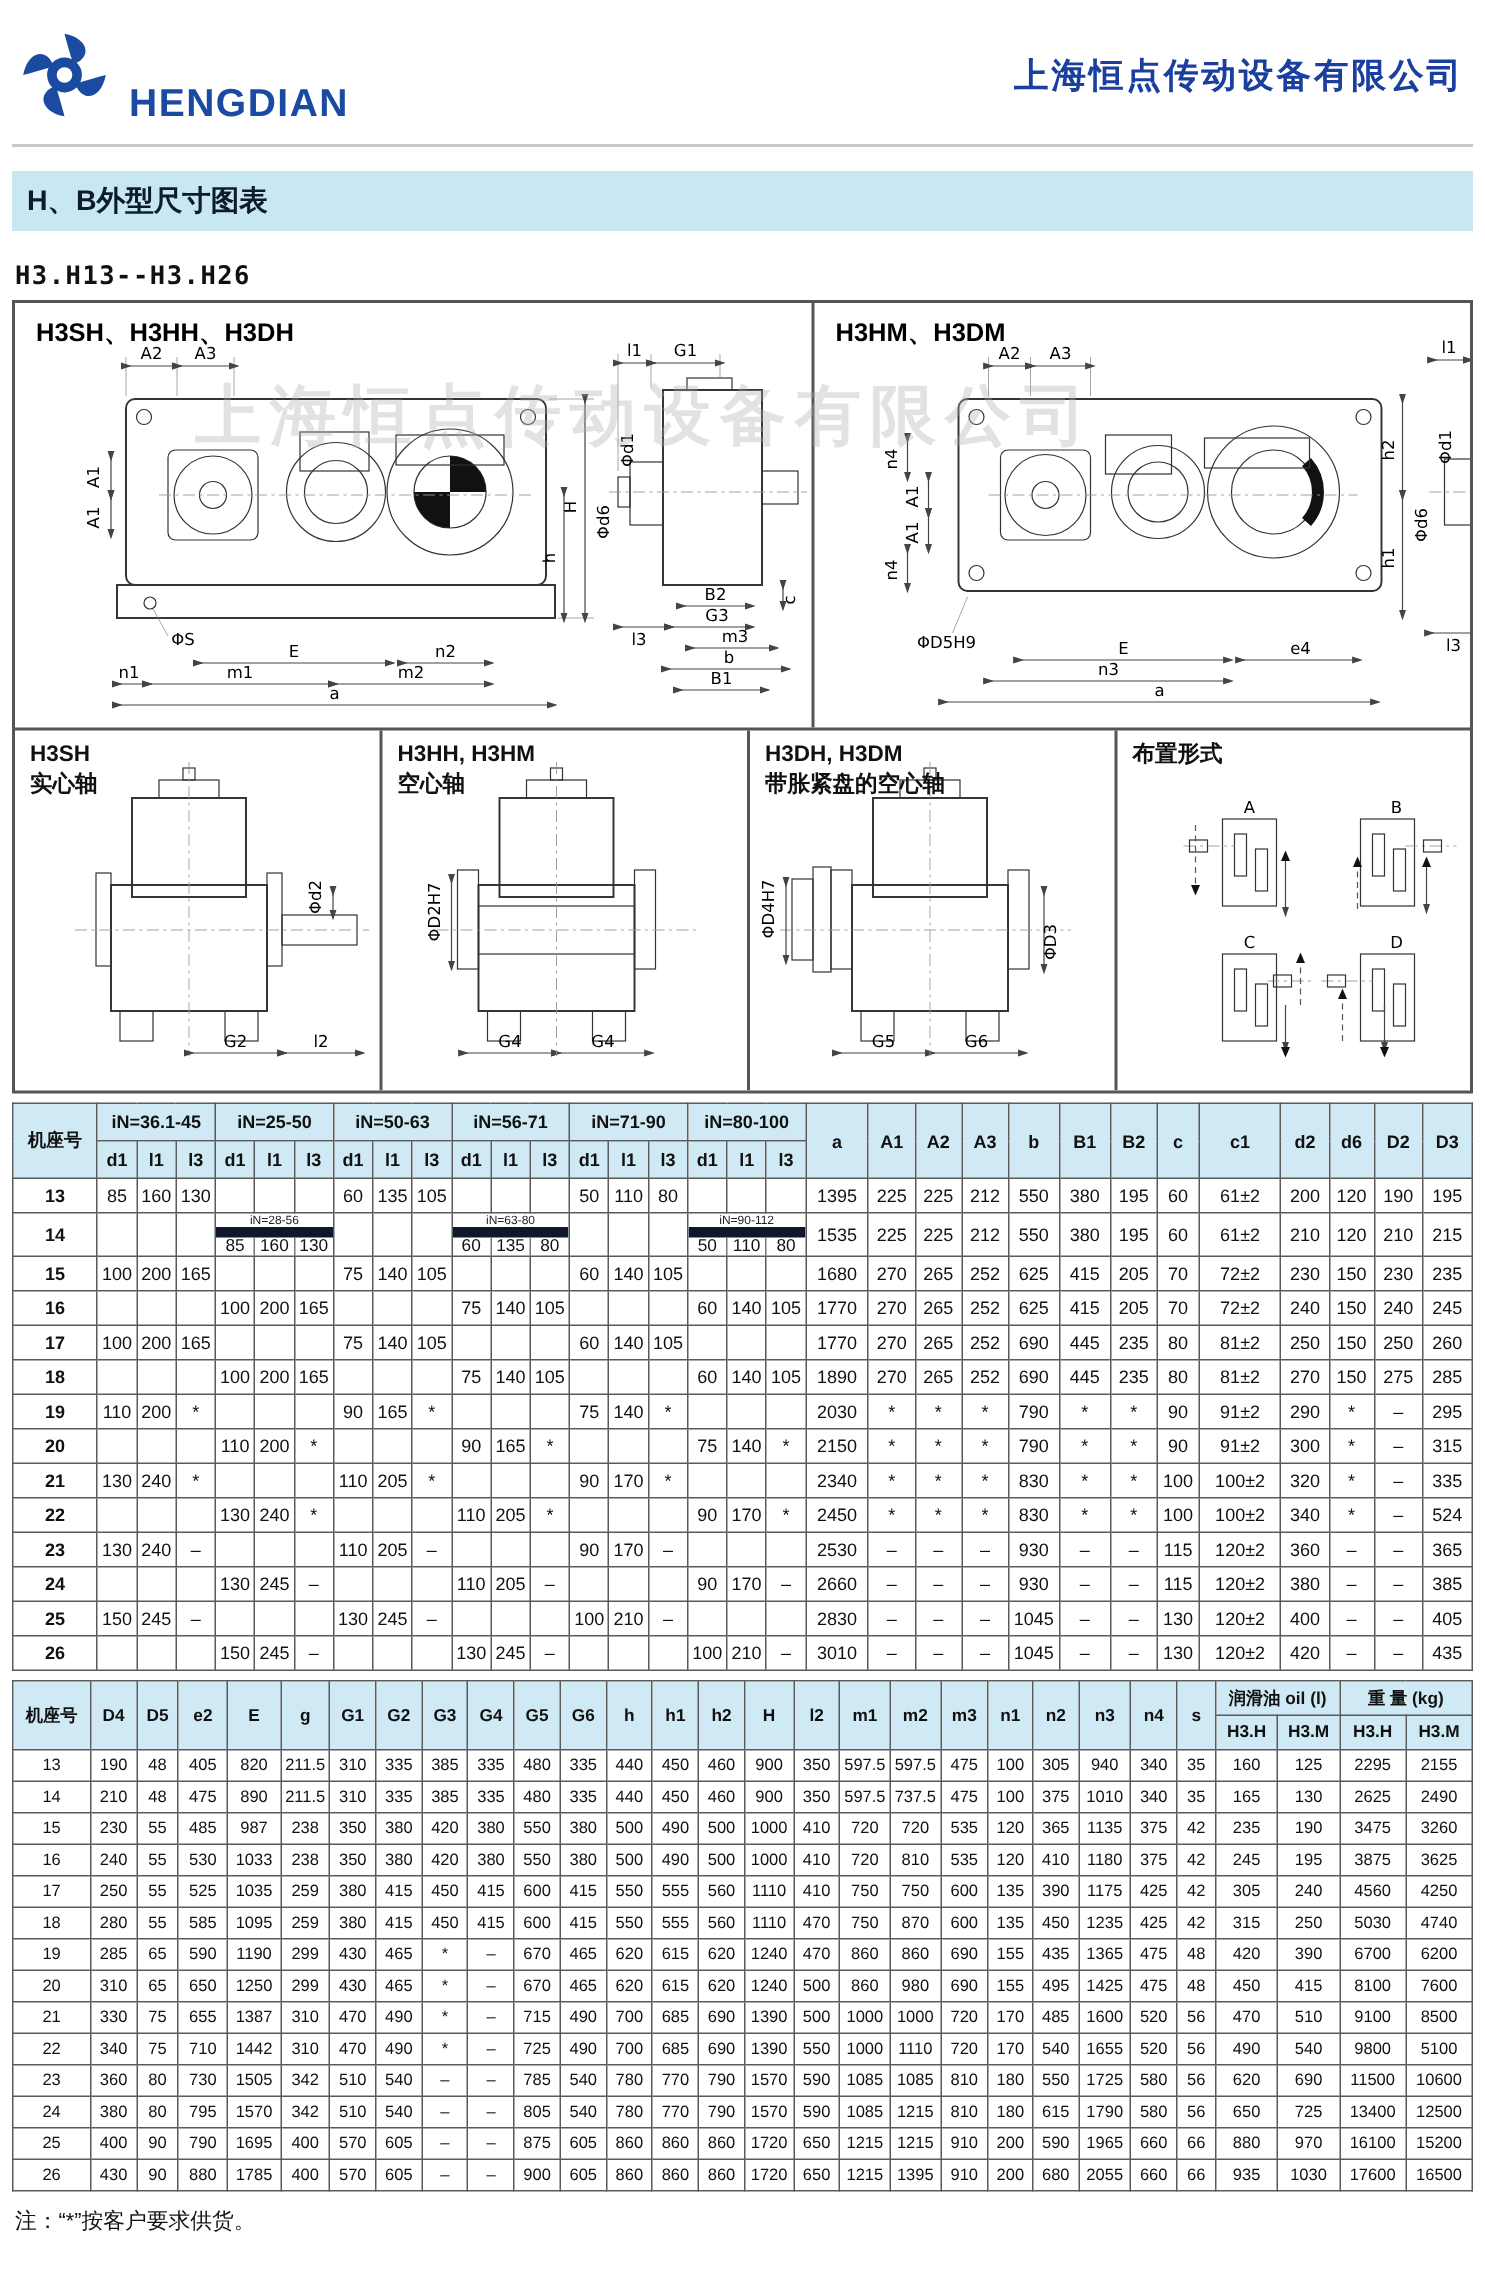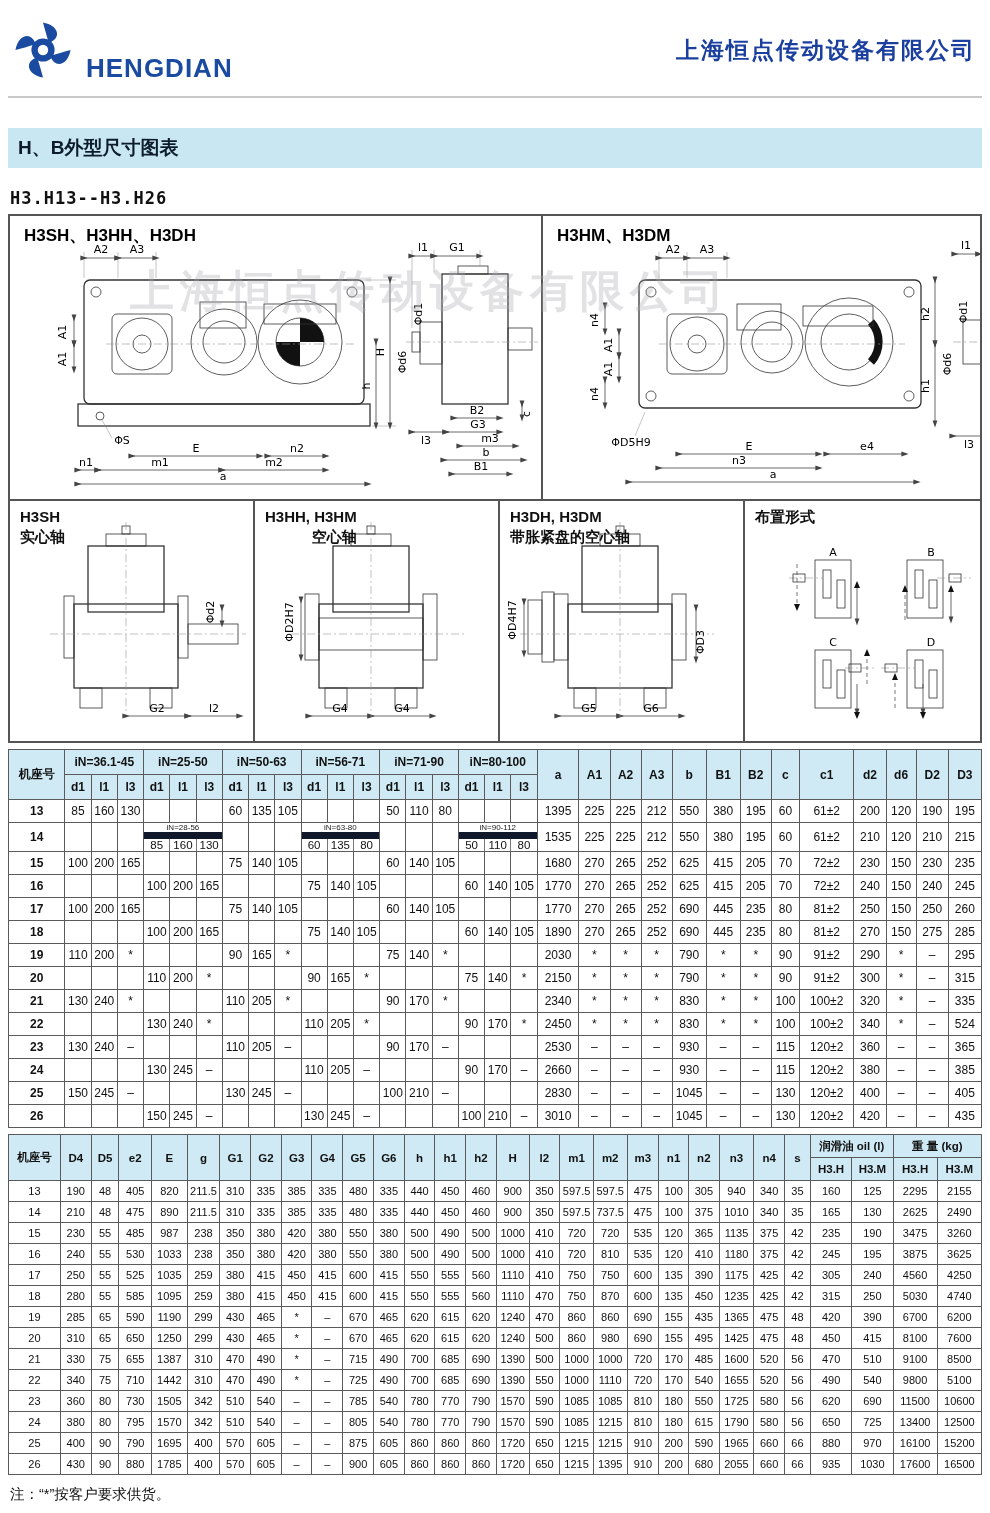--- a/index.html
+++ b/index.html
@@ -6,31 +6,31 @@
   body { width:990px; font-family:"Liberation Sans","DejaVu Sans",sans-serif; color:#111; }
   .page { width:990px; box-sizing:border-box; padding:6px 8px 10px 8px; position:relative; }
 
   
   .hdr { display:flex; justify-content:space-between; align-items:center; padding:8px 6px 10px 6px; border-bottom:2px solid #c9c9c9; height:72px; }
   .logo-wrap { display:flex; align-items:center; gap:14px; }
   .logo-text { font-size:26px; font-weight:bold; color:#1a4ba0; letter-spacing:1px;margin-top:36px; }
   .company { font-size:23px; font-weight:bold; color:#1a3f9e; letter-spacing:2px; font-family:"Liberation Serif","DejaVu Serif",serif; }
 
   
-  .title-bar { margin-top:30px; background:#c9e7f2; padding:7px 10px; font-size:19px; font-weight:bold; color:#0c1c2c; }
+  .title-bar { margin-top:16px; background:#c9e7f2; padding:7px 10px; font-size:19px; font-weight:bold; color:#0c1c2c; }
   .model-range { margin:20px 2px 6px 2px; font-family:"DejaVu Sans Mono","Liberation Mono",monospace; font-size:17px; font-weight:bold; letter-spacing:1px; }
 
   
   .draw-box { border:2px solid #555; position:relative; overflow:hidden; }
   .draw-row1 { display:flex; height:283px; }
   .draw-row1 .cell { flex:1; position:relative;padding-left:44px; }
   .draw-row1 .cell + .cell { border-left:2px solid #555; }
   .draw-row2 { display:flex; height:240px; border-top:2px solid #555; }
   .draw-row2 .cell { position:relative; }
-  .draw-row2 .c1 { width:247px; } .draw-row2 .c2 { width:245px;text-align:right; } .draw-row2 .c3 { width:245px; } .draw-row2 .c4 { flex:1; }
+  .draw-row2 .c1 { width:247px; } .draw-row2 .c2 { width:245px; } .draw-row2 .c3 { width:245px; } .draw-row2 .c4 { flex:1; }
   .draw-row2 .cell + .cell { border-left:2px solid #555; }
   .panel-title { position:absolute; top:8px; left:14px; font-size:17px; font-weight:bold; color:#000; z-index:2; }
   .sub-title { position:absolute; top:6px; left:10px; font-size:15px; font-weight:bold; line-height:20px; z-index:2; white-space:pre-line; }
   .watermark { position:absolute; top:46px; left:120px; width:900px; font-size:44px; font-weight:bold; color:rgba(170,170,175,0.34); letter-spacing:6px; pointer-events:none; z-index:3; white-space:nowrap; }
 
   svg { display:block; }
   svg .ol { fill:none; stroke:#333; stroke-width:1.3; }
   svg .th { fill:none; stroke:#333; stroke-width:0.8; }
   svg .fillb { fill:#111; stroke:none; }
   svg .dl { stroke:#444; stroke-width:0.8; marker-start:url(#arw); marker-end:url(#arw); }

